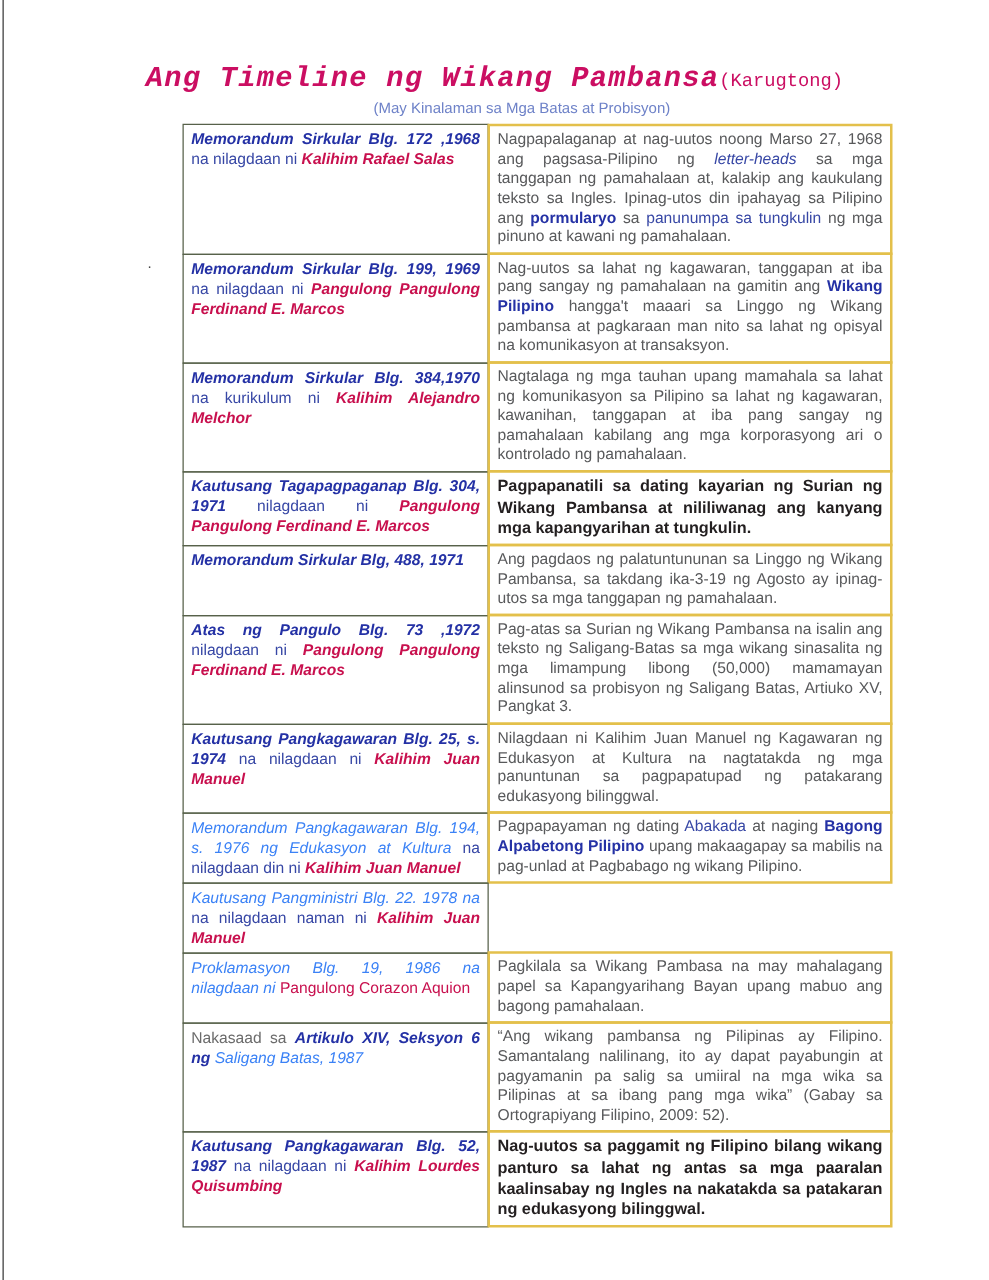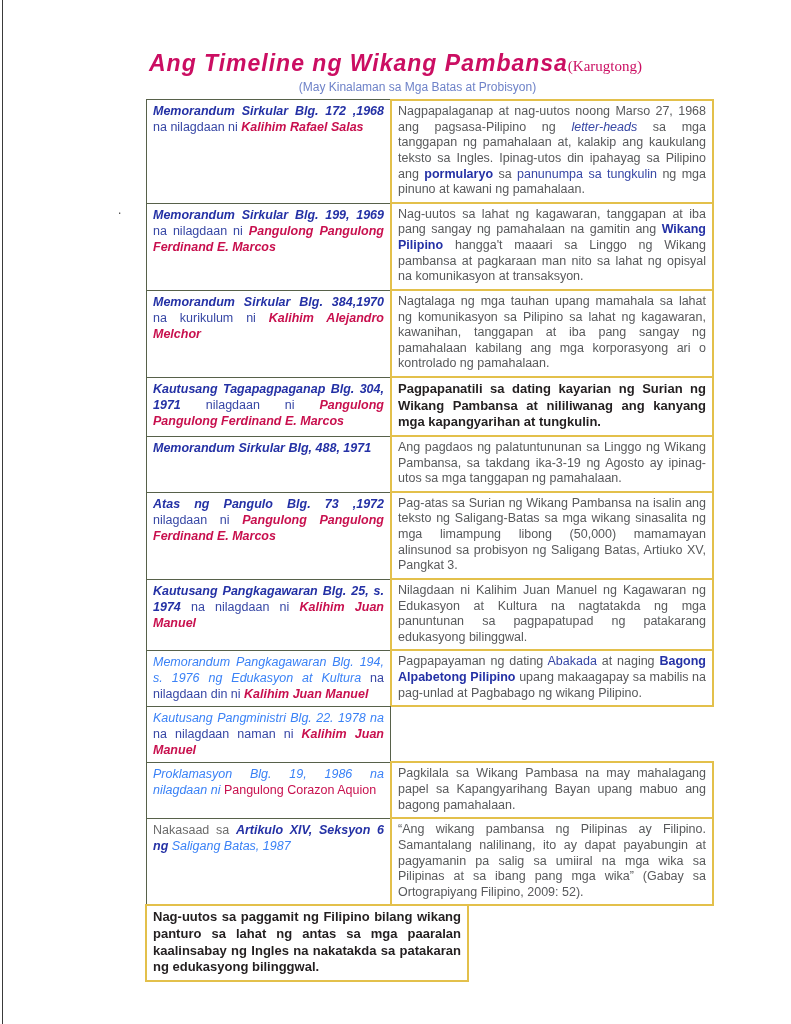--- a/index.html
+++ b/index.html
@@ -17,28 +17,28 @@
   .stray-dot{
     position:absolute;left:118px;top:203px;
     font-size:12px;color:#444;
   }
   .header{
     text-align:center;
     padding-top:50px;
   }
   .title-line{white-space:nowrap;}
   .title-script{
-    font-family:Liberation Sans, sans-serif;
+    font-family:Liberation Mono, monospace;
     font-style:italic;font-weight:bold;
     font-size:23px;
     color:#cb0e62;
     letter-spacing:1px;
   }
   .title-suffix{
-    font-family:Liberation Serif, serif;
+    font-family:Liberation Mono, monospace;
     font-size:15px;
     color:#cb0e62;
   }
   .subtitle{
     font-size:12px;
     color:#6e82c8;
     margin-top:3px;
     padding-left:44px;
   }
   .timeline-table{
@@ -132,15 +132,16 @@
     </div>
     <div class="row">
       <div class="cell left"><span class="s-bi">Proklamasyon Blg. 19, 1986  na nilagdaan ni </span><span class="s-ri">Pangulong Corazon Aquion</span></div>
       <div class="cell right"><span class="s-g">Pagkilala sa Wikang Pambasa na may mahalagang papel sa Kapangyarihang Bayan upang mabuo ang bagong pamahalaan.</span></div>
     </div>
     <div class="row">
       <div class="cell left"><span class="s-gray">Nakasaad sa </span><span class="s-bb">Artikulo XIV, Seksyon 6 ng </span><span class="s-bi">Saligang Batas, 1987</span></div>
       <div class="cell right"><span class="s-g">“Ang wikang pambansa ng Pilipinas ay Filipino. Samantalang nalilinang, ito ay dapat payabungin at pagyamanin pa salig sa umiiral na mga wika sa Pilipinas at sa ibang pang mga wika” (Gabay sa Ortograpiyang Filipino, 2009: 52).</span></div>
     </div>
     <div class="row">
+      <div class="cell left"><span class="s-bb">Kautusang Pangkagawaran Blg.  52, 1987</span><span class="s-b"> na nilagdaan ni </span><span class="s-rb">Kalihim Lourdes Quisumbing</span></div>
       <div class="cell right"><span class="s-k">Nag-uutos sa paggamit ng Filipino bilang wikang panturo sa lahat ng antas sa mga paaralan kaalinsabay ng Ingles na nakatakda sa patakaran ng edukasyong bilinggwal.</span></div>
     </div>
   </div>
 
 </body></html>

